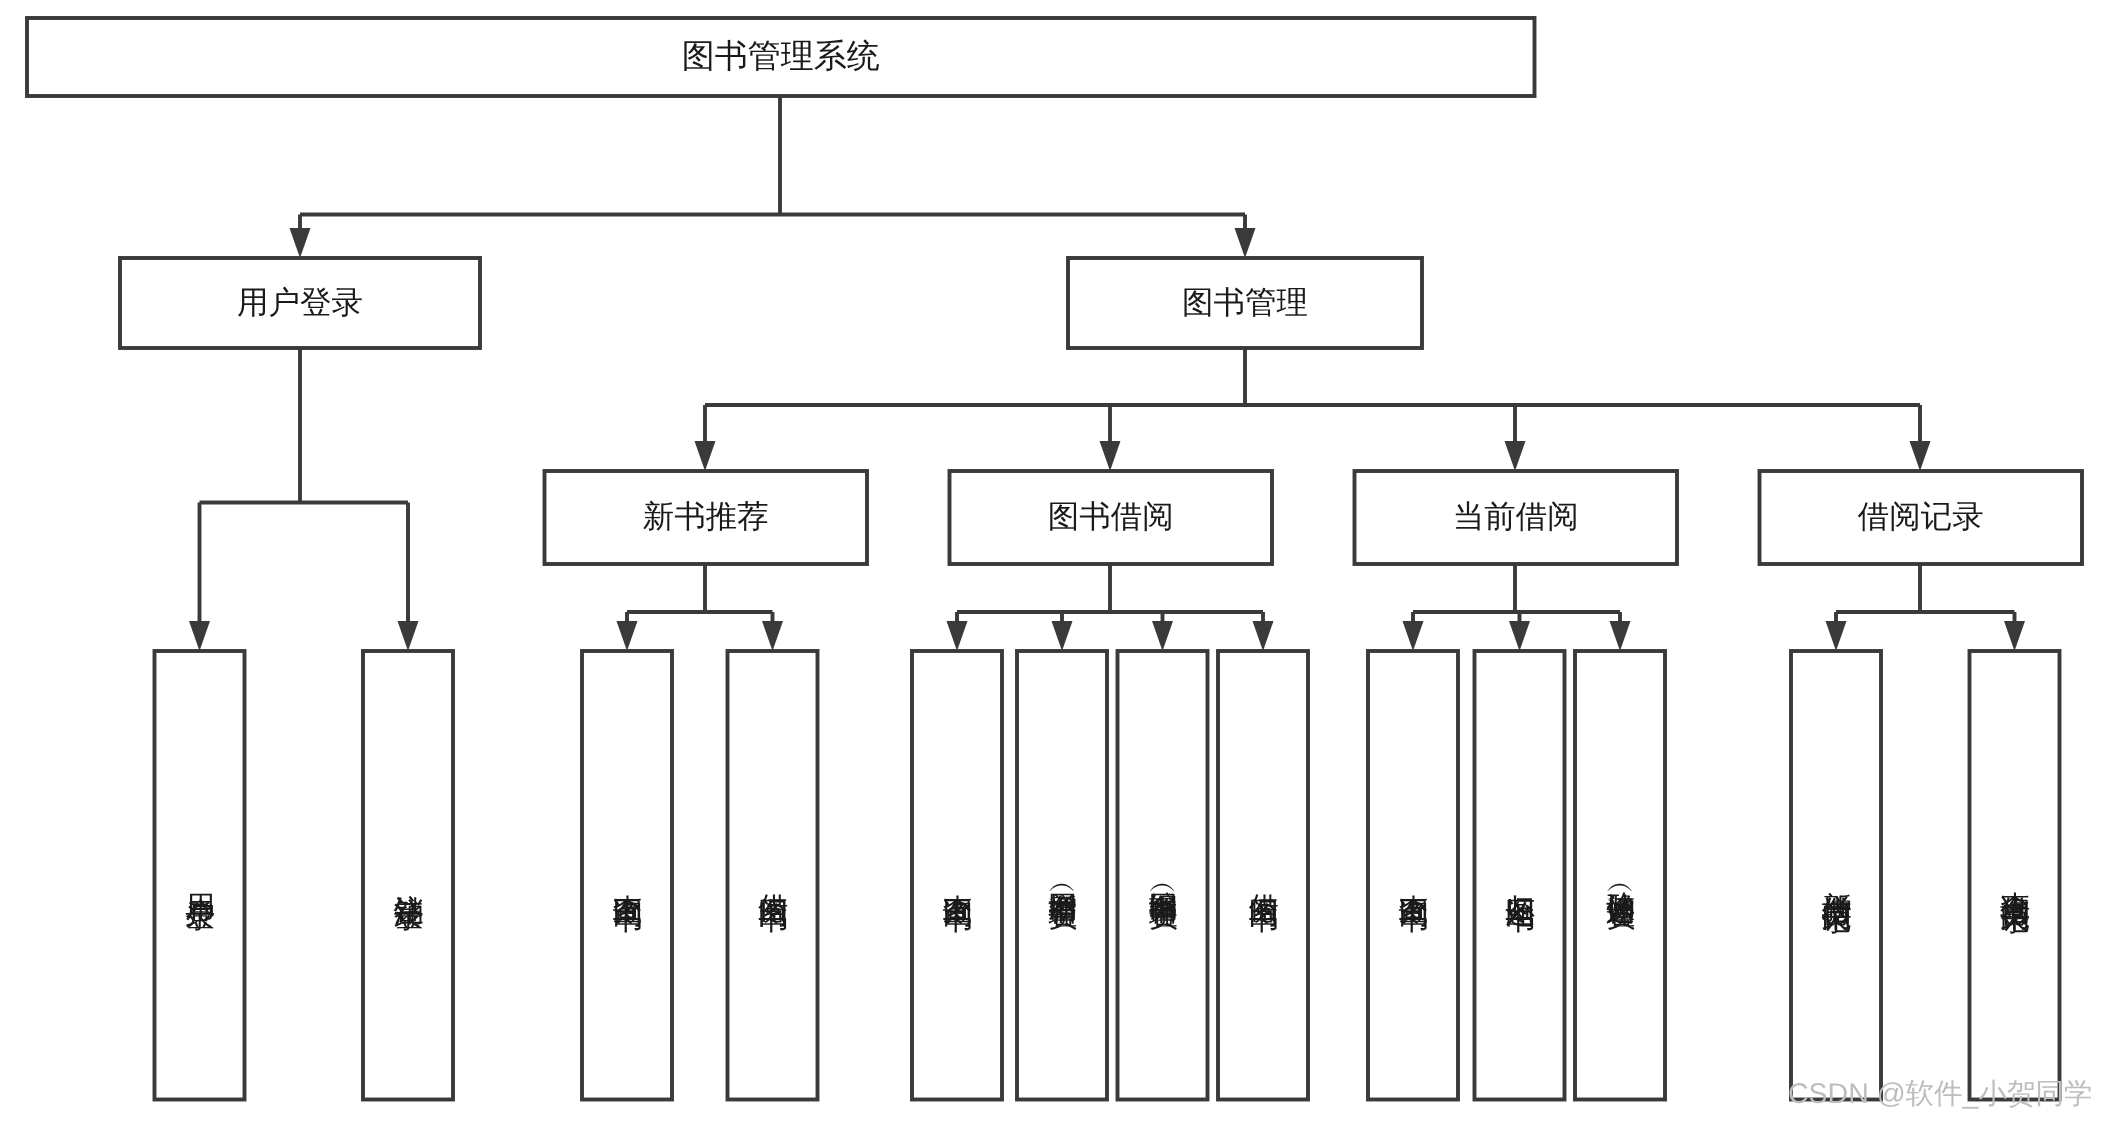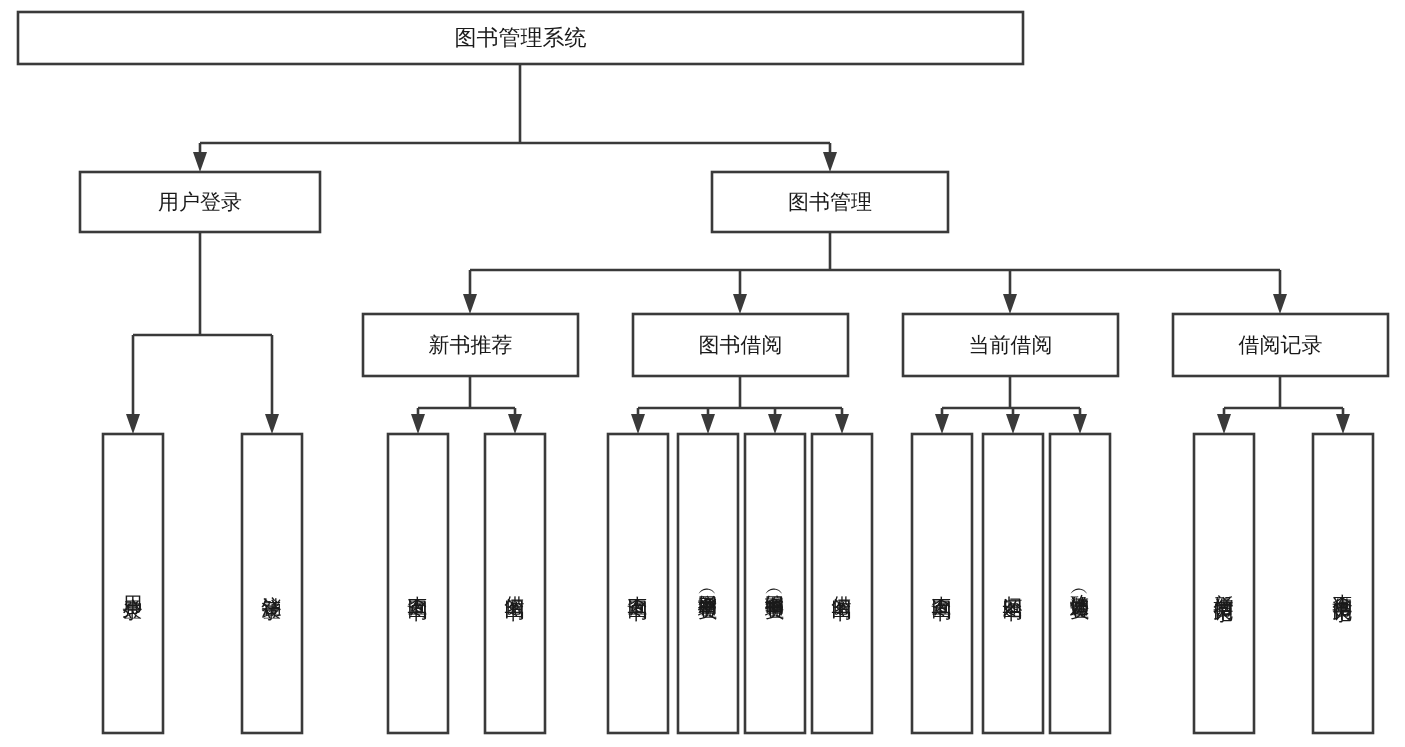--- a/index.html
+++ b/index.html
@@ -190,13 +190,14 @@
       <div class="vlabel" style="left: 608px; top: 442px; width: 60px; height: 283px; align-items: center;">查询图书</div>
       <div class="vlabel" style="left: 678px; top: 442px; width: 60px; height: 283px; font-size: 19px; letter-spacing: 1px; align-items: center;">新增图书（管理员）</div>
       <div class="vlabel" style="left: 745px; top: 442px; width: 60px; height: 283px; font-size: 19px; letter-spacing: 1px; align-items: center;">编辑图书（管理员）</div>
       <div class="vlabel" style="left: 812px; top: 442px; width: 60px; height: 283px; align-items: center;">借阅图书</div>
       <div class="vlabel" style="left: 912px; top: 442px; width: 60px; height: 283px; align-items: center;">查询图书</div>
       <div class="vlabel" style="left: 983px; top: 442px; width: 60px; height: 283px; align-items: center;">归还图书</div>
       <div class="vlabel" style="left: 1050px; top: 442px; width: 60px; height: 283px; font-size: 19px; letter-spacing: 1px; align-items: center;">确认归还（管理员）</div>
       <div class="vlabel" style="left: 1194px; top: 442px; width: 60px; height: 283px; font-size: 20px; align-items: center;">新增借阅记录</div>
       <div class="vlabel" style="left: 1313px; top: 442px; width: 60px; height: 283px; font-size: 20px; align-items: center;">查询借阅记录</div>
     </div>
+  <div class="watermark" style="left: 1192px; top: 716px;">CSDN @软件_小贺同学</div>
 </div>
 
 </body></html>

